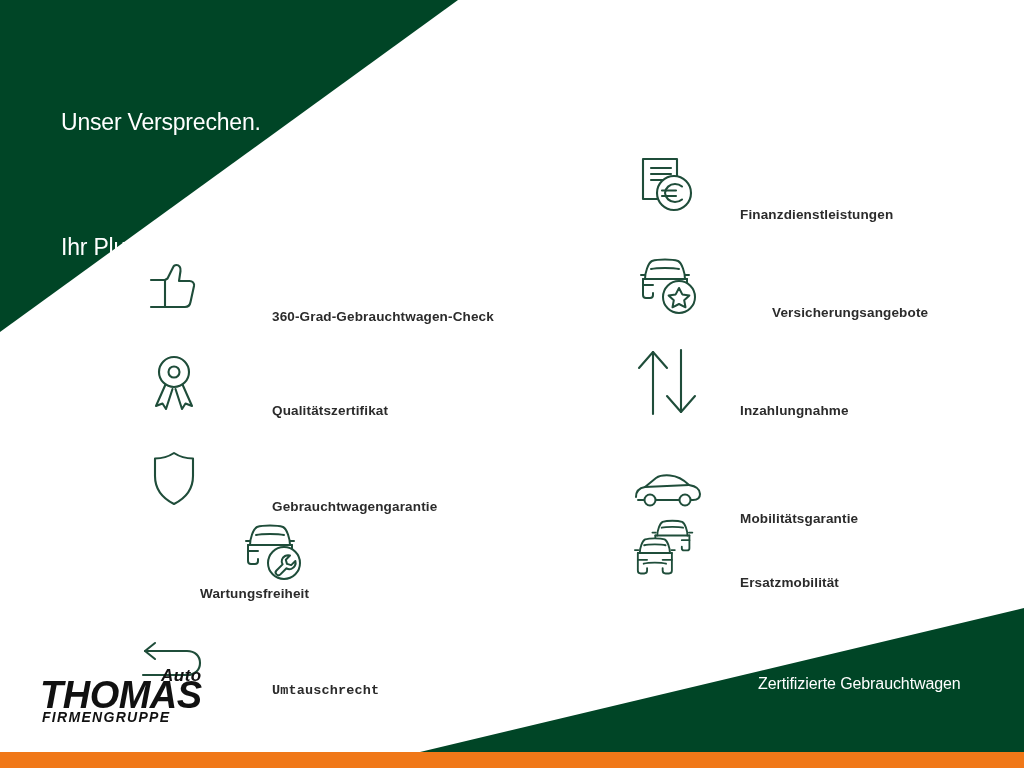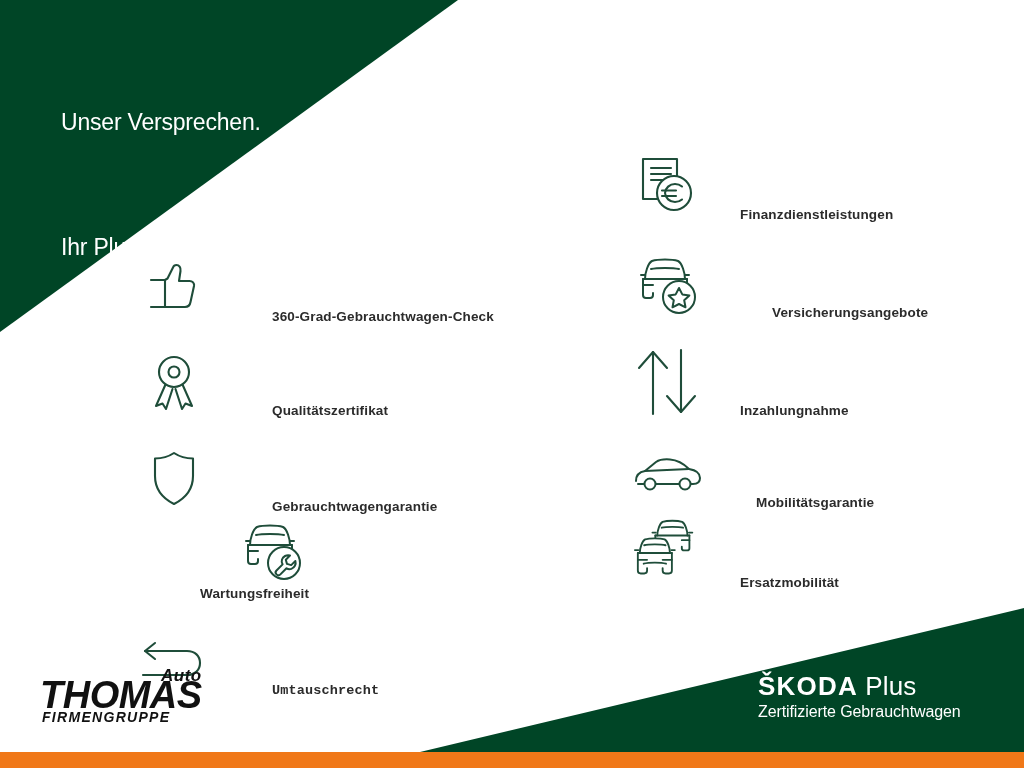--- a/index.html
+++ b/index.html
@@ -68,21 +68,21 @@
   
   .slot0 { top:0px; }
   .slot1 { top:94px; }
   .slot2 { top:190px; }
   .slot3 { top:286px;flex-direction:column; }
   .slot4 { top:374px;font-family:Liberation Mono, monospace; }
 
   .rslot0 { top:0px; }
   .rslot1 { top:98px;gap:32px; }
   .rslot2 { top:196px; }
-  .rslot3 { top:288px;gap:16px; }
+  .rslot3 { top:304px; }
   .rslot4 { top:368px; }
 
   
   .logo-thomas {
     position:absolute;
     left:28px; top:664px;
     z-index:6;
     width:190px;
   }
   .logo-thomas svg { display:block; width:100%; }
@@ -298,19 +298,16 @@
 
   <div class="logo-thomas">
     <svg viewBox="0 0 190 62" width="190" height="62">
       <text x="133" y="17" font-family="'Liberation Sans', sans-serif" font-size="17" font-weight="bold" font-style="italic" fill="#111111" letter-spacing="0.5">Auto</text>
       <text x="12" y="44" font-family="'Liberation Sans', sans-serif" font-size="38" font-weight="bold" font-style="italic" fill="#111111" letter-spacing="-0.5">THOMAS</text>
       <text x="14" y="58" font-family="'Liberation Sans', sans-serif" font-size="14" font-weight="bold" font-style="italic" fill="#111111" letter-spacing="1.3">FIRMENGRUPPE</text>
     </svg>
   </div>
 
   <div class="logo-skoda">
-    <div class="sk-top">
-      <span class="sk-mark">ŠKODA</span><span>&nbsp;</span><span class="sk-plus">Plus</span>
-    </div>
     <div class="sk-sub">Zertifizierte Gebrauchtwagen</div>
   </div>
 
 </div>
 
 </body></html>

